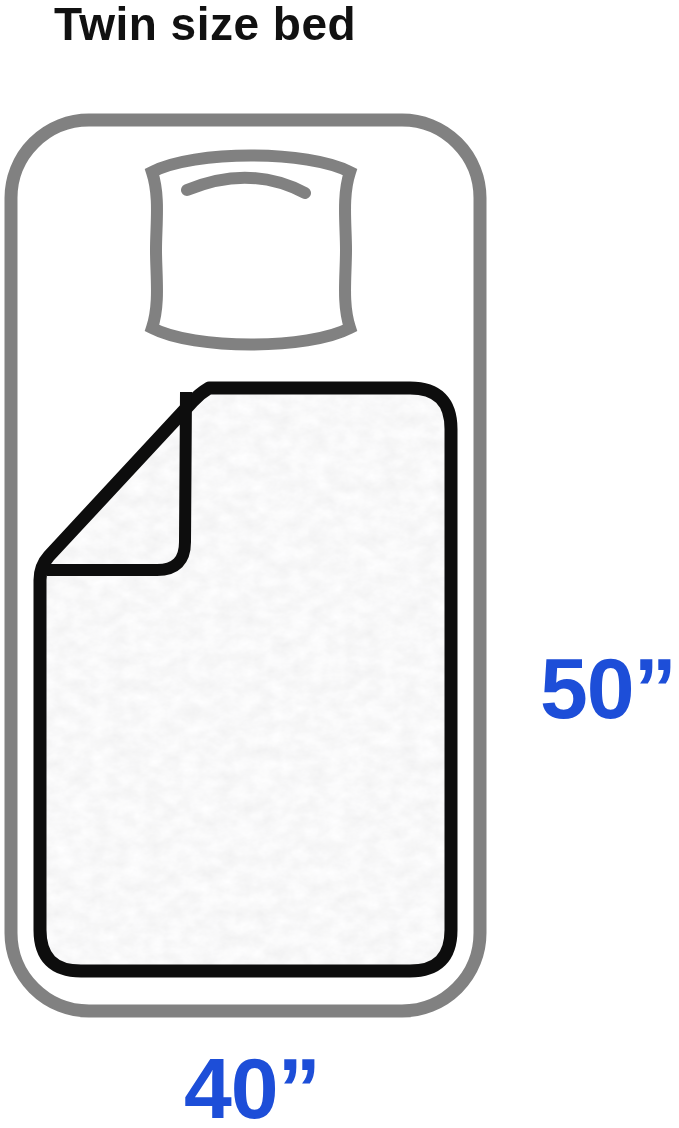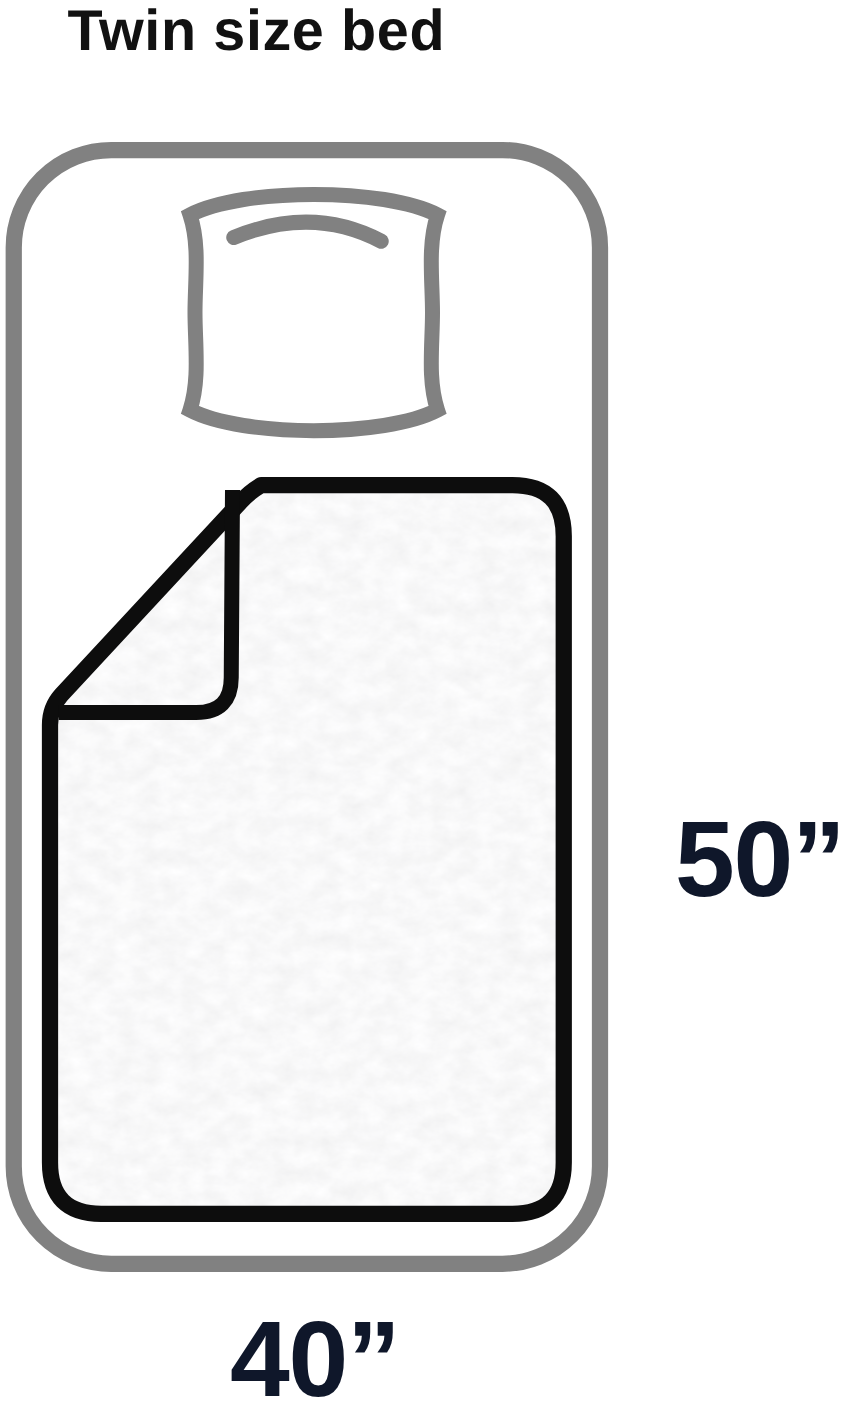--- a/index.html
+++ b/index.html
@@ -18,21 +18,21 @@
     font-size: 46px;
     line-height: 52px;
     font-weight: bold;
     color: #111111;
     letter-spacing: 0.5px;
     white-space: nowrap;
   }
   .dim {
     position: absolute;
     font-weight: bold;
-    color: #0f172a;
+    color: #1d4ed8;
     font-size: 86px;
     line-height: 92px;
     letter-spacing: -1px;
     white-space: nowrap;
   }
   .dim-height { left: 540px; top: 642px; }
   .dim-width  { left: 184px; top: 1042px; }
   svg.scene { position: absolute; left: 0; top: 0; }
 </style>
 </head>

